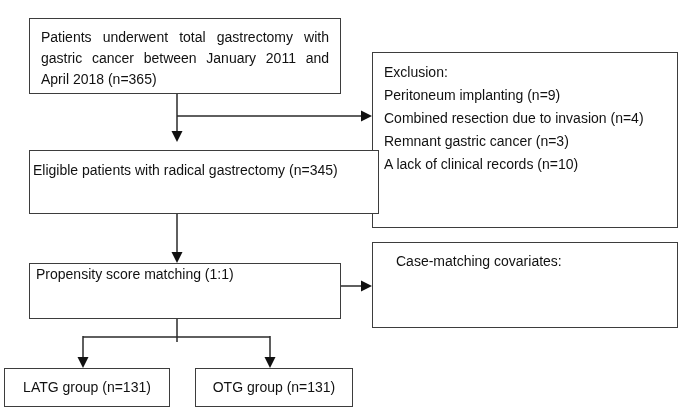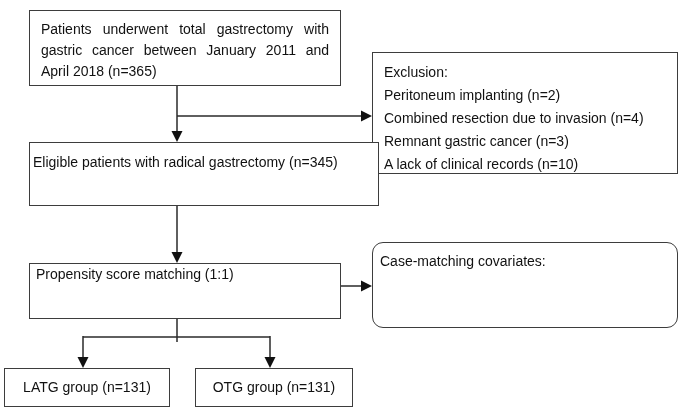--- a/index.html
+++ b/index.html
@@ -16,26 +16,26 @@
     font-size: 14px;
     overflow: hidden;
   }
   .flowbox {
     position: absolute;
     background: #ffffff;
     border: 1.5px solid #3d3d3d;
     color: #111111;
     line-height: 21px;
   }
-  .justified { text-align: justify; }
+  .justified { text-align: justify; margin-top: 8px; }
   .box-initial   { left: 29px;  top: 10px;  width: 312px; height: 76px;  padding: 8px 11px; }
-  .box-exclusion { left: 372px; top: 52px;  width: 306px; height: 122px; padding: 8px 11px; line-height: 23px; }
+  .box-exclusion { left: 372px; top: 52px;  width: 306px; height: 176px; padding: 8px 11px; line-height: 23px; }
   .box-eligible  { left: 29px;  top: 142px; width: 350px; height: 64px;  padding: 9px 3px; }
   .box-psm       { left: 29px;  top: 263px; width: 312px; height: 56px;  padding: 0 6px; display: flex; align-items: flex-start; }
-  .box-covariates{ left: 372px; top: 242px; width: 306px; height: 86px;  padding: 7px 7px; line-height: 23px; border-radius: 11px; }
+  .box-covariates{ left: 372px; top: 242px; width: 306px; height: 86px;  padding: 7px 23px; line-height: 23px; }
   .box-latg      { left: 4px;   top: 368px; width: 166px; height: 39px;  display: flex; align-items: center; justify-content: center; }
   .box-otg       { left: 195px; top: 368px; width: 158px; height: 39px;  display: flex; align-items: center; justify-content: center; }
   .connectors {
     position: absolute;
     left: 0; top: 0;
     width: 685px; height: 413px;
     pointer-events: none;
   }
   .connectors line { stroke: #2a2a2a; stroke-width: 1.5; }
   .connectors polygon { fill: #111111; }
@@ -67,21 +67,21 @@
     <polygon points="77.5,357 88.5,357 83,368"></polygon>
 
     <line x1="270" y1="336" x2="270" y2="358"></line>
     <polygon points="264.5,357 275.5,357 270,368"></polygon>
   </svg>
 
   <div class="flowbox box-initial justified">Patients underwent total gastrectomy with gastric cancer between January 2011 and April 2018 (n=365)</div>
 
   <div class="flowbox box-exclusion">
     <div>Exclusion:</div>
-    <div>Peritoneum implanting (n=2)</div>
+    <div>Peritoneum implanting (n=9)</div>
     <div>Combined resection due to invasion (n=4)</div>
     <div>Remnant gastric cancer (n=3)</div>
     <div>A lack of clinical records (n=10)</div>
   </div>
 
   <div class="flowbox box-eligible justified">Eligible patients with radical gastrectomy (n=345)</div>
 
   <div class="flowbox box-psm">
     <span>Propensity score matching (1:1)</span>
   </div>

